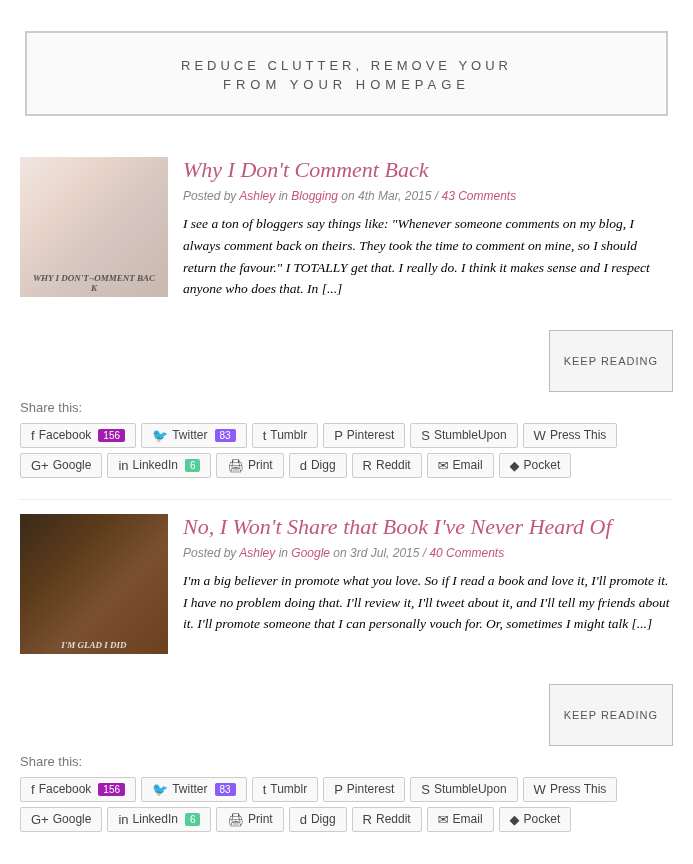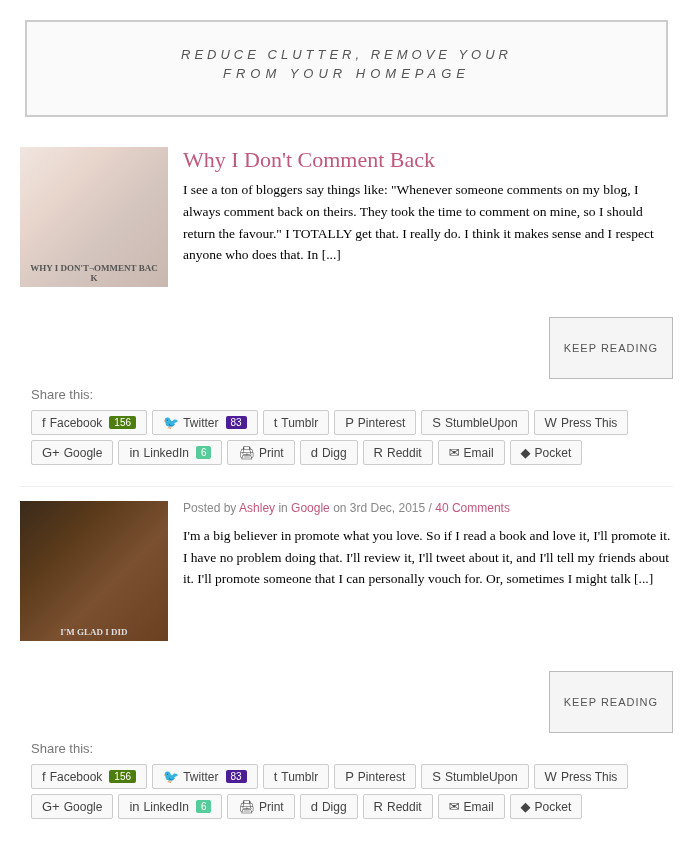--- a/index.html
+++ b/index.html
@@ -6,26 +6,25 @@
     body {
       font-family: Georgia, 'Times New Roman', serif;
       background: #fff;
       color: #333;
       width: 693px;
       font-size: 14px;
     }
 
     
     .hero-banner {
-      margin: 20px 25px;
+      margin: 31px 25px;
       border: 2px solid #ccc;
-      padding: 25px 20px 34px;
+      padding: 25px 20px 22px;
       text-align: center;
       background: #fafafa;
-      font-style: italic;
     }
     .hero-subtitle-top {
       font-family: Arial, sans-serif;
       letter-spacing: 4px;
       font-size: 13px;
       color: #555;
       text-transform: uppercase;
     }
     .hero-title {
       font-family: Arial, Helvetica, sans-serif;
@@ -48,20 +47,21 @@
     .hero-url {
       font-size: 11px;
       color: #aaa;
       margin-top: 8px;
       letter-spacing: 2px;
     }
 
     
     .post {
       padding: 10px 20px 20px;
+      font-style: italic;
     }
     .post-inner {
       display: flex;
       gap: 15px;
       align-items: flex-start;
     }
     .post-thumbnail {
       width: 148px;
       min-width: 148px;
       height: 140px;
@@ -143,21 +143,20 @@
       text-transform: uppercase;
       color: #555;
       background: #f5f5f5;
       font-family: Arial, sans-serif;
       cursor: pointer;
     }
 
     
     .share-section {
       padding: 2px 20px 12px;
-      margin-left: 11px;
     }
     .share-label {
       font-size: 13px;
       color: #777;
       margin-bottom: 8px;
       font-family: Arial, sans-serif;
     }
     .share-buttons-row {
       display: flex;
       flex-wrap: wrap;
@@ -181,22 +180,22 @@
       font-size: 13px;
     }
     .badge {
       background: #aaa;
       color: #fff;
       font-size: 10px;
       padding: 1px 5px;
       border-radius: 2px;
       margin-left: 3px;
     }
-    .badge-blue { background: #4d7c0f; }
-    .badge-sky { background: #4c1d95; }
+    .badge-blue { background: #a21caf; }
+    .badge-sky { background: #8b5cf6; }
     .badge-green { background: #5c9; }
 
     .divider {
       border: none;
       border-top: 1px solid #eee;
       margin: 4px 20px;
     }
   </style>
 </head>
 <body>
@@ -204,20 +203,26 @@
 <div class="hero-banner">
   <div class="hero-subtitle-top">REDUCE CLUTTER, REMOVE YOUR</div>
   <div class="hero-subtitle-bottom">FROM YOUR HOMEPAGE</div>
 </div>
 
 <div class="post">
   <div class="post-inner">
     <div class="post-thumbnail thumb-1"></div>
     <div class="post-content">
       <div class="post-title">Why I Don't Comment Back</div>
+      <div class="post-meta">
+        Posted by <a>Ashley</a>
+        in <a>Blogging</a>
+        on <span>4th Mar, 2015</span>
+        / <a>43 Comments</a>
+      </div>
       <div class="post-excerpt">I see a ton of bloggers say things like: "Whenever someone comments on my blog, I always comment back on theirs. They took the time to comment on mine, so I should return the favour." I TOTALLY get that. I really do. I think it makes sense and I respect anyone who does that. In [...]</div>
     </div>
   </div>
 </div>
 
 <div class="keep-reading-wrap">
   <button class="keep-reading-btn">KEEP READING</button>
 </div>
 
 <div class="share-section">
@@ -282,24 +287,25 @@
     </button>
   </div>
 </div>
 
 <hr class="divider">
 
 <div class="post">
   <div class="post-inner">
     <div class="post-thumbnail thumb-2"></div>
     <div class="post-content">
+      <div class="post-title">No, I Won't Share that Book I've Never Heard Of</div>
       <div class="post-meta">
         Posted by <a>Ashley</a>
         in <a>Google</a>
-        on <span>3rd Dec, 2015</span>
+        on <span>3rd Jul, 2015</span>
         / <a>40 Comments</a>
       </div>
       <div class="post-excerpt">I'm a big believer in promote what you love. So if I read a book and love it, I'll promote it. I have no problem doing that. I'll review it, I'll tweet about it, and I'll tell my friends about it. I'll promote someone that I can personally vouch for. Or, sometimes I might talk [...]</div>
     </div>
   </div>
 </div>
 
 <div class="keep-reading-wrap">
   <button class="keep-reading-btn">KEEP READING</button>
 </div>

